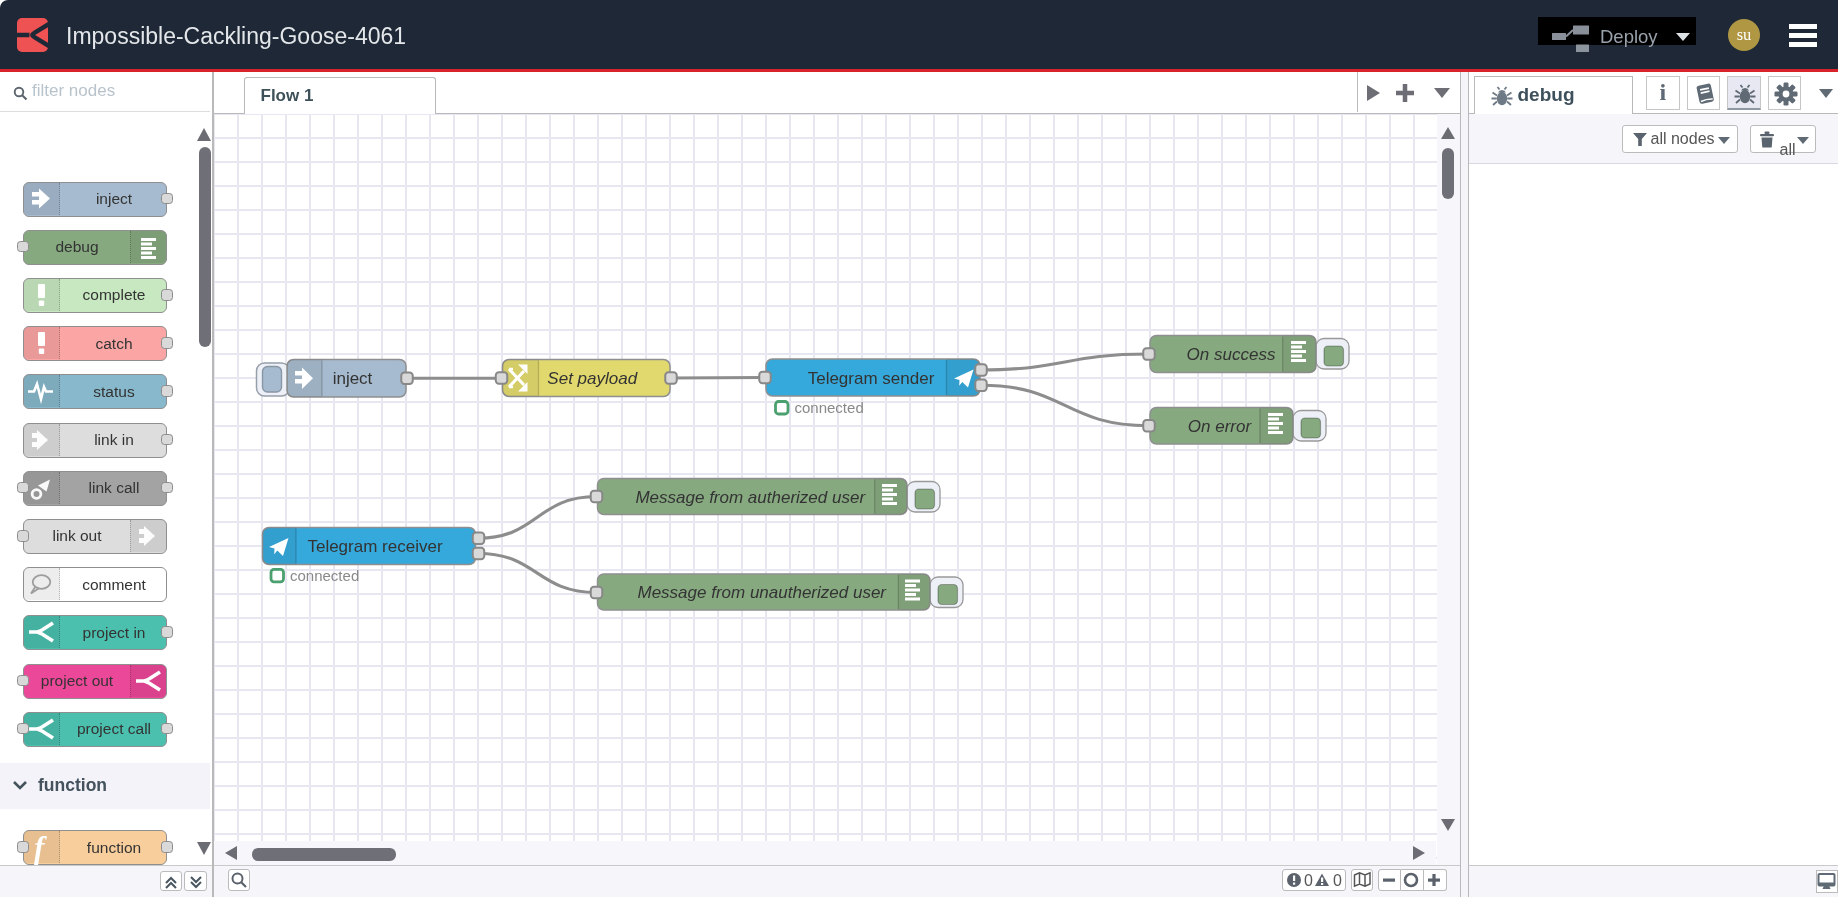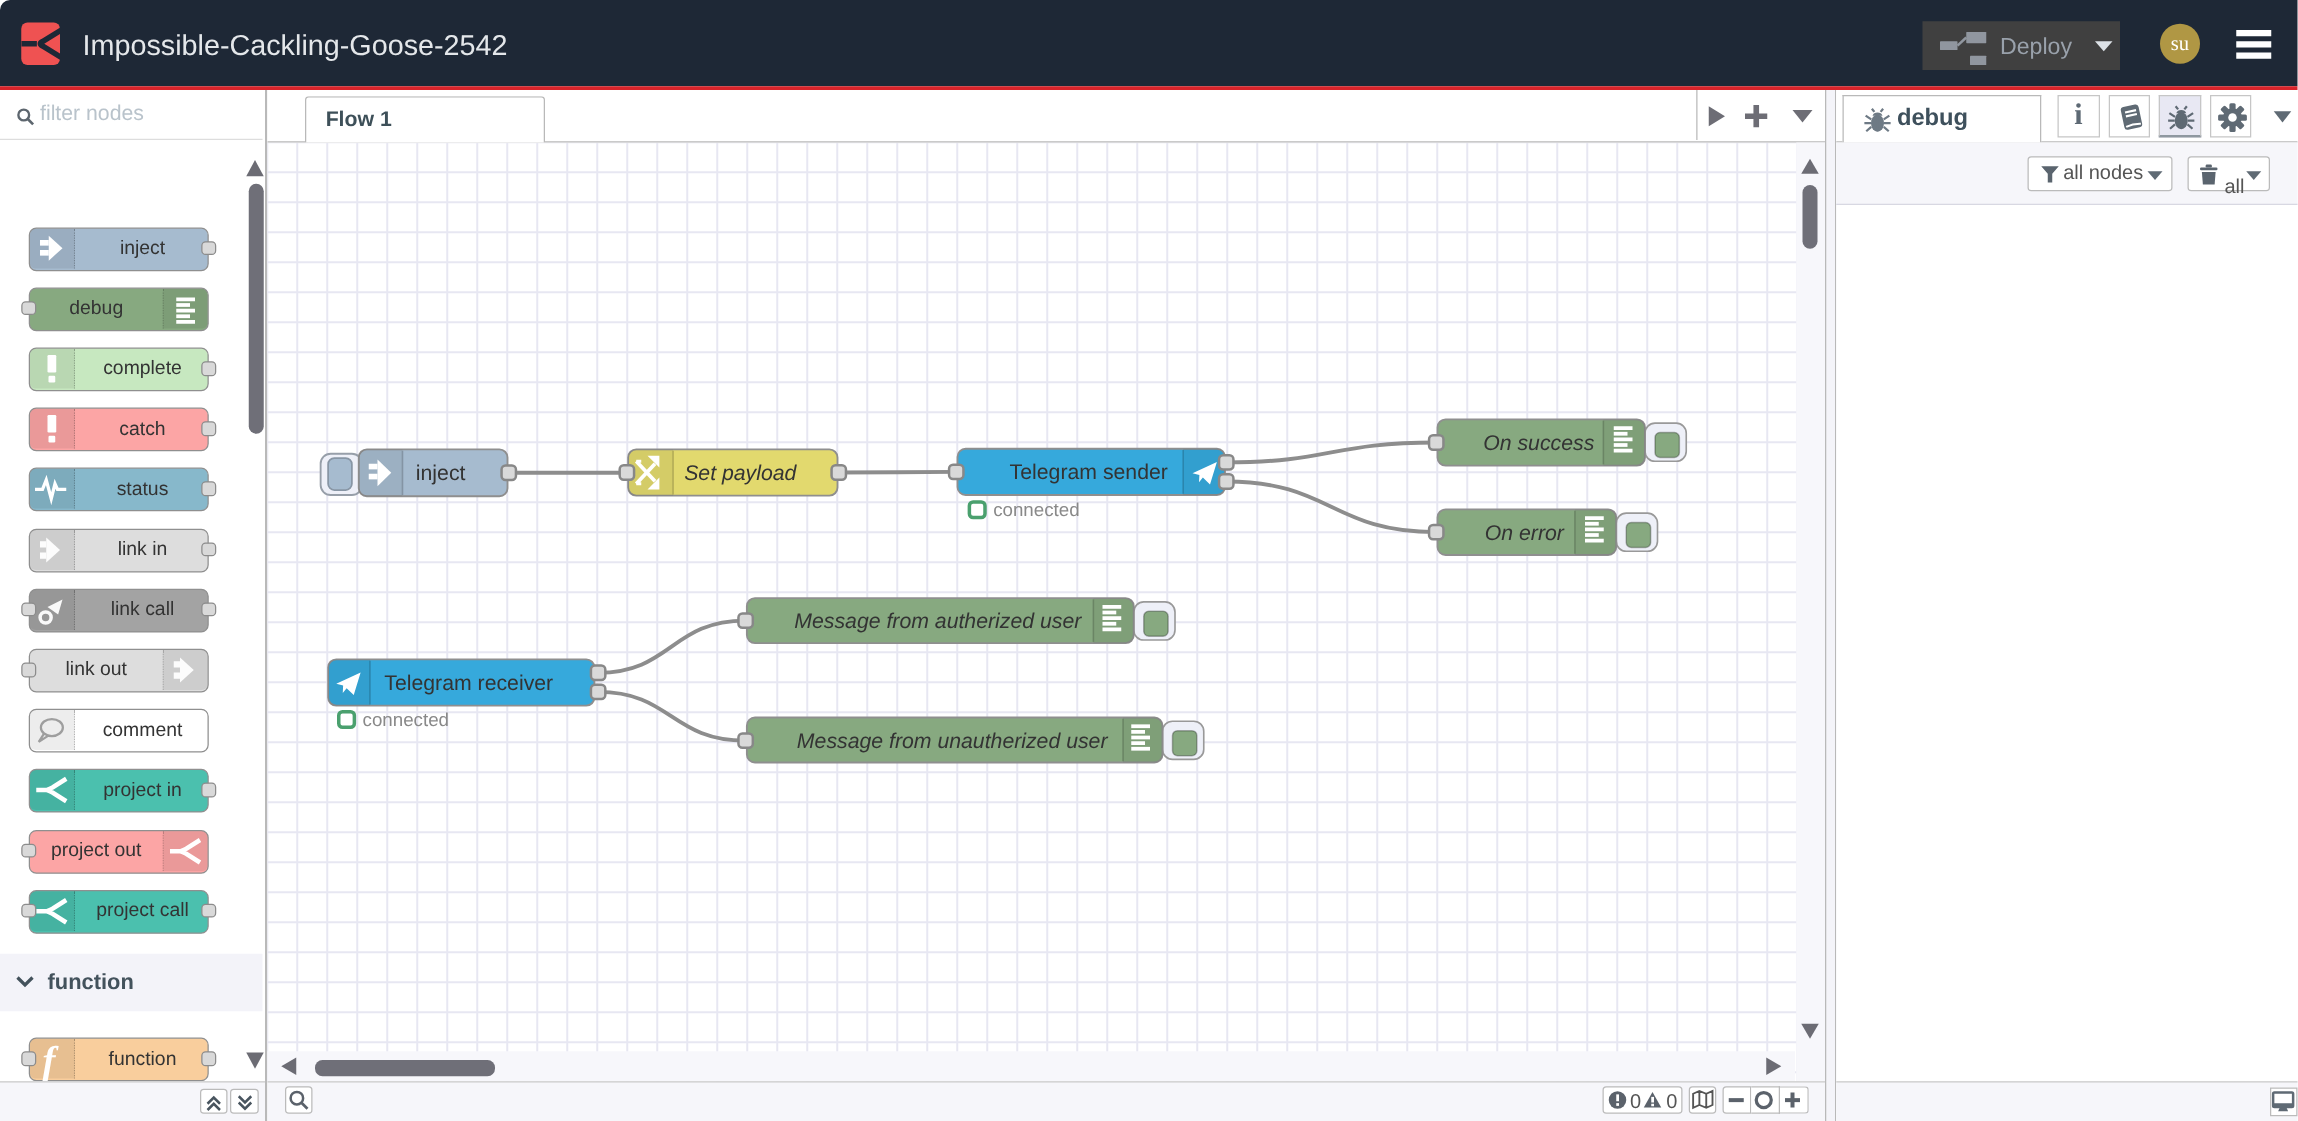--- a/index.html
+++ b/index.html
@@ -2,21 +2,21 @@
 <html><head>
 <meta charset="utf-8">
 <style>
 * { margin:0; padding:0; box-sizing:border-box; }
 html,body { width:1838px; height:897px; overflow:hidden; background:#fff;
   font-family:"Liberation Sans", sans-serif; }
 #header { position:absolute; left:0; top:0; width:1838px; height:69px; background:#1e2836; border-radius:6px 0 0 0; }
 #redline { position:absolute; left:0; top:69px; width:1838px; height:3px; background:#d8232a; }
 #logo { position:absolute; left:17px; top:18px; width:31px; height:34px; background:#ef5252; border-radius:5px; }
 #title { position:absolute; left:66px; top:23px; color:#e4e7ea; font-size:23px; }
-#deploy { position:absolute; left:1538px; top:17px; width:158px; height:39px; background:#404040; }
+#deploy { position:absolute; left:1538px; top:17px; width:158px; height:28px; background:#000000; }
 #deploy .dtext { position:absolute; left:62px; top:9px; font-size:18.5px; color:#99a1ab; }
 #avatar { position:absolute; left:1728px; top:19px; width:32px; height:32px; border-radius:50%; background:#b09744; color:#fff; font-family:"Liberation Serif",serif; font-size:16.5px; text-align:center; line-height:31px; }
 #burger div { position:absolute; left:1789px; width:28px; height:5px; background:#fff; }
 
 
 #palette { position:absolute; left:0; top:72px; width:214px; height:825px; background:#fff; border-right:2px solid #b9b9b9; }
 #psearch { position:absolute; left:0; top:0; width:210px; height:40px; background:#fff; border-bottom:1px solid #ddd; }
 #psearch .ph { position:absolute; left:32px; top:9px; font-size:17px; color:#b9c3cb;text-align:right; }
 .cat { position:absolute; left:0; width:210px; height:46px; background:#f3f3f9; }
 .cat .ct { position:absolute; left:38px; top:12px; font-size:17.5px; font-weight:bold; color:#43525c; }
@@ -68,21 +68,21 @@
 <div id="header"></div>
 <svg style="position:absolute;left:0;top:0" width="8" height="8">
     <path d="M0,8 V0 H8 A8,8 0 0 0 0,8 Z" fill="#fff"></path>
   </svg>
 <div id="redline"></div>
 <div id="logo">
 <svg width="31" height="34" style="position:absolute">
 <path d="M0,17 H12.5 M32,6 L17,15.2 Q13.5,17 17,18.8 L32,28" stroke="#1e2836" stroke-width="4.4" fill="none"></path>
 </svg>
 </div>
-<div id="title">Impossible-Cackling-Goose-2542</div>
+<div id="title">Impossible-Cackling-Goose-4061</div>
 <div id="deploy">
 <svg width="52" height="39" style="position:absolute;left:8px;top:0">
 <g fill="#99a0aa" opacity="0.9">
 <rect x="6" y="16" width="14" height="7" rx="0.5"></rect>
 <rect x="27" y="8.5" width="16" height="9" rx="0.5"></rect>
 <rect x="30" y="27.5" width="13" height="7.5" rx="0.5"></rect>
 <path d="M20,19.5 L27,13" stroke="#99a0aa" stroke-width="2" fill="none"></path>
 </g>
 </svg>
 <div class="dtext">Deploy</div>
@@ -217,21 +217,21 @@
       </div>
       <div class="pnode" style="top:543.3px;background:#4bc0ae">
         <div class="icoL">
           <svg width="34" height="32" style="position:absolute;left:0;top:0">
             <path d="M5,16 H14 M29,7 L18,14 Q13,16.5 13,16 Q13,15.5 18,18 L29,25" stroke="#fff" stroke-width="3.6" fill="none"></path>
           </svg>
         </div>
         <span class="lbl lblR">project in</span>
         <div class="pport pportR"></div>
       </div>
-      <div class="pnode" style="top:591.5px;background:#fca5a5">
+      <div class="pnode" style="top:591.5px;background:#ec4899">
         <div class="icoR">
           <svg width="34" height="32" style="position:absolute;left:0;top:0">
             <path d="M5,16 H14 M29,7 L18,14 Q13,16.5 13,16 Q13,15.5 18,18 L29,25" stroke="#fff" stroke-width="3.6" fill="none"></path>
           </svg>
         </div>
         <span class="lbl lblL">project out</span>
         <div class="pport pportL"></div>
       </div>
       <div class="pnode" style="top:639.7px;background:#4bc0ae">
         <div class="icoL">

